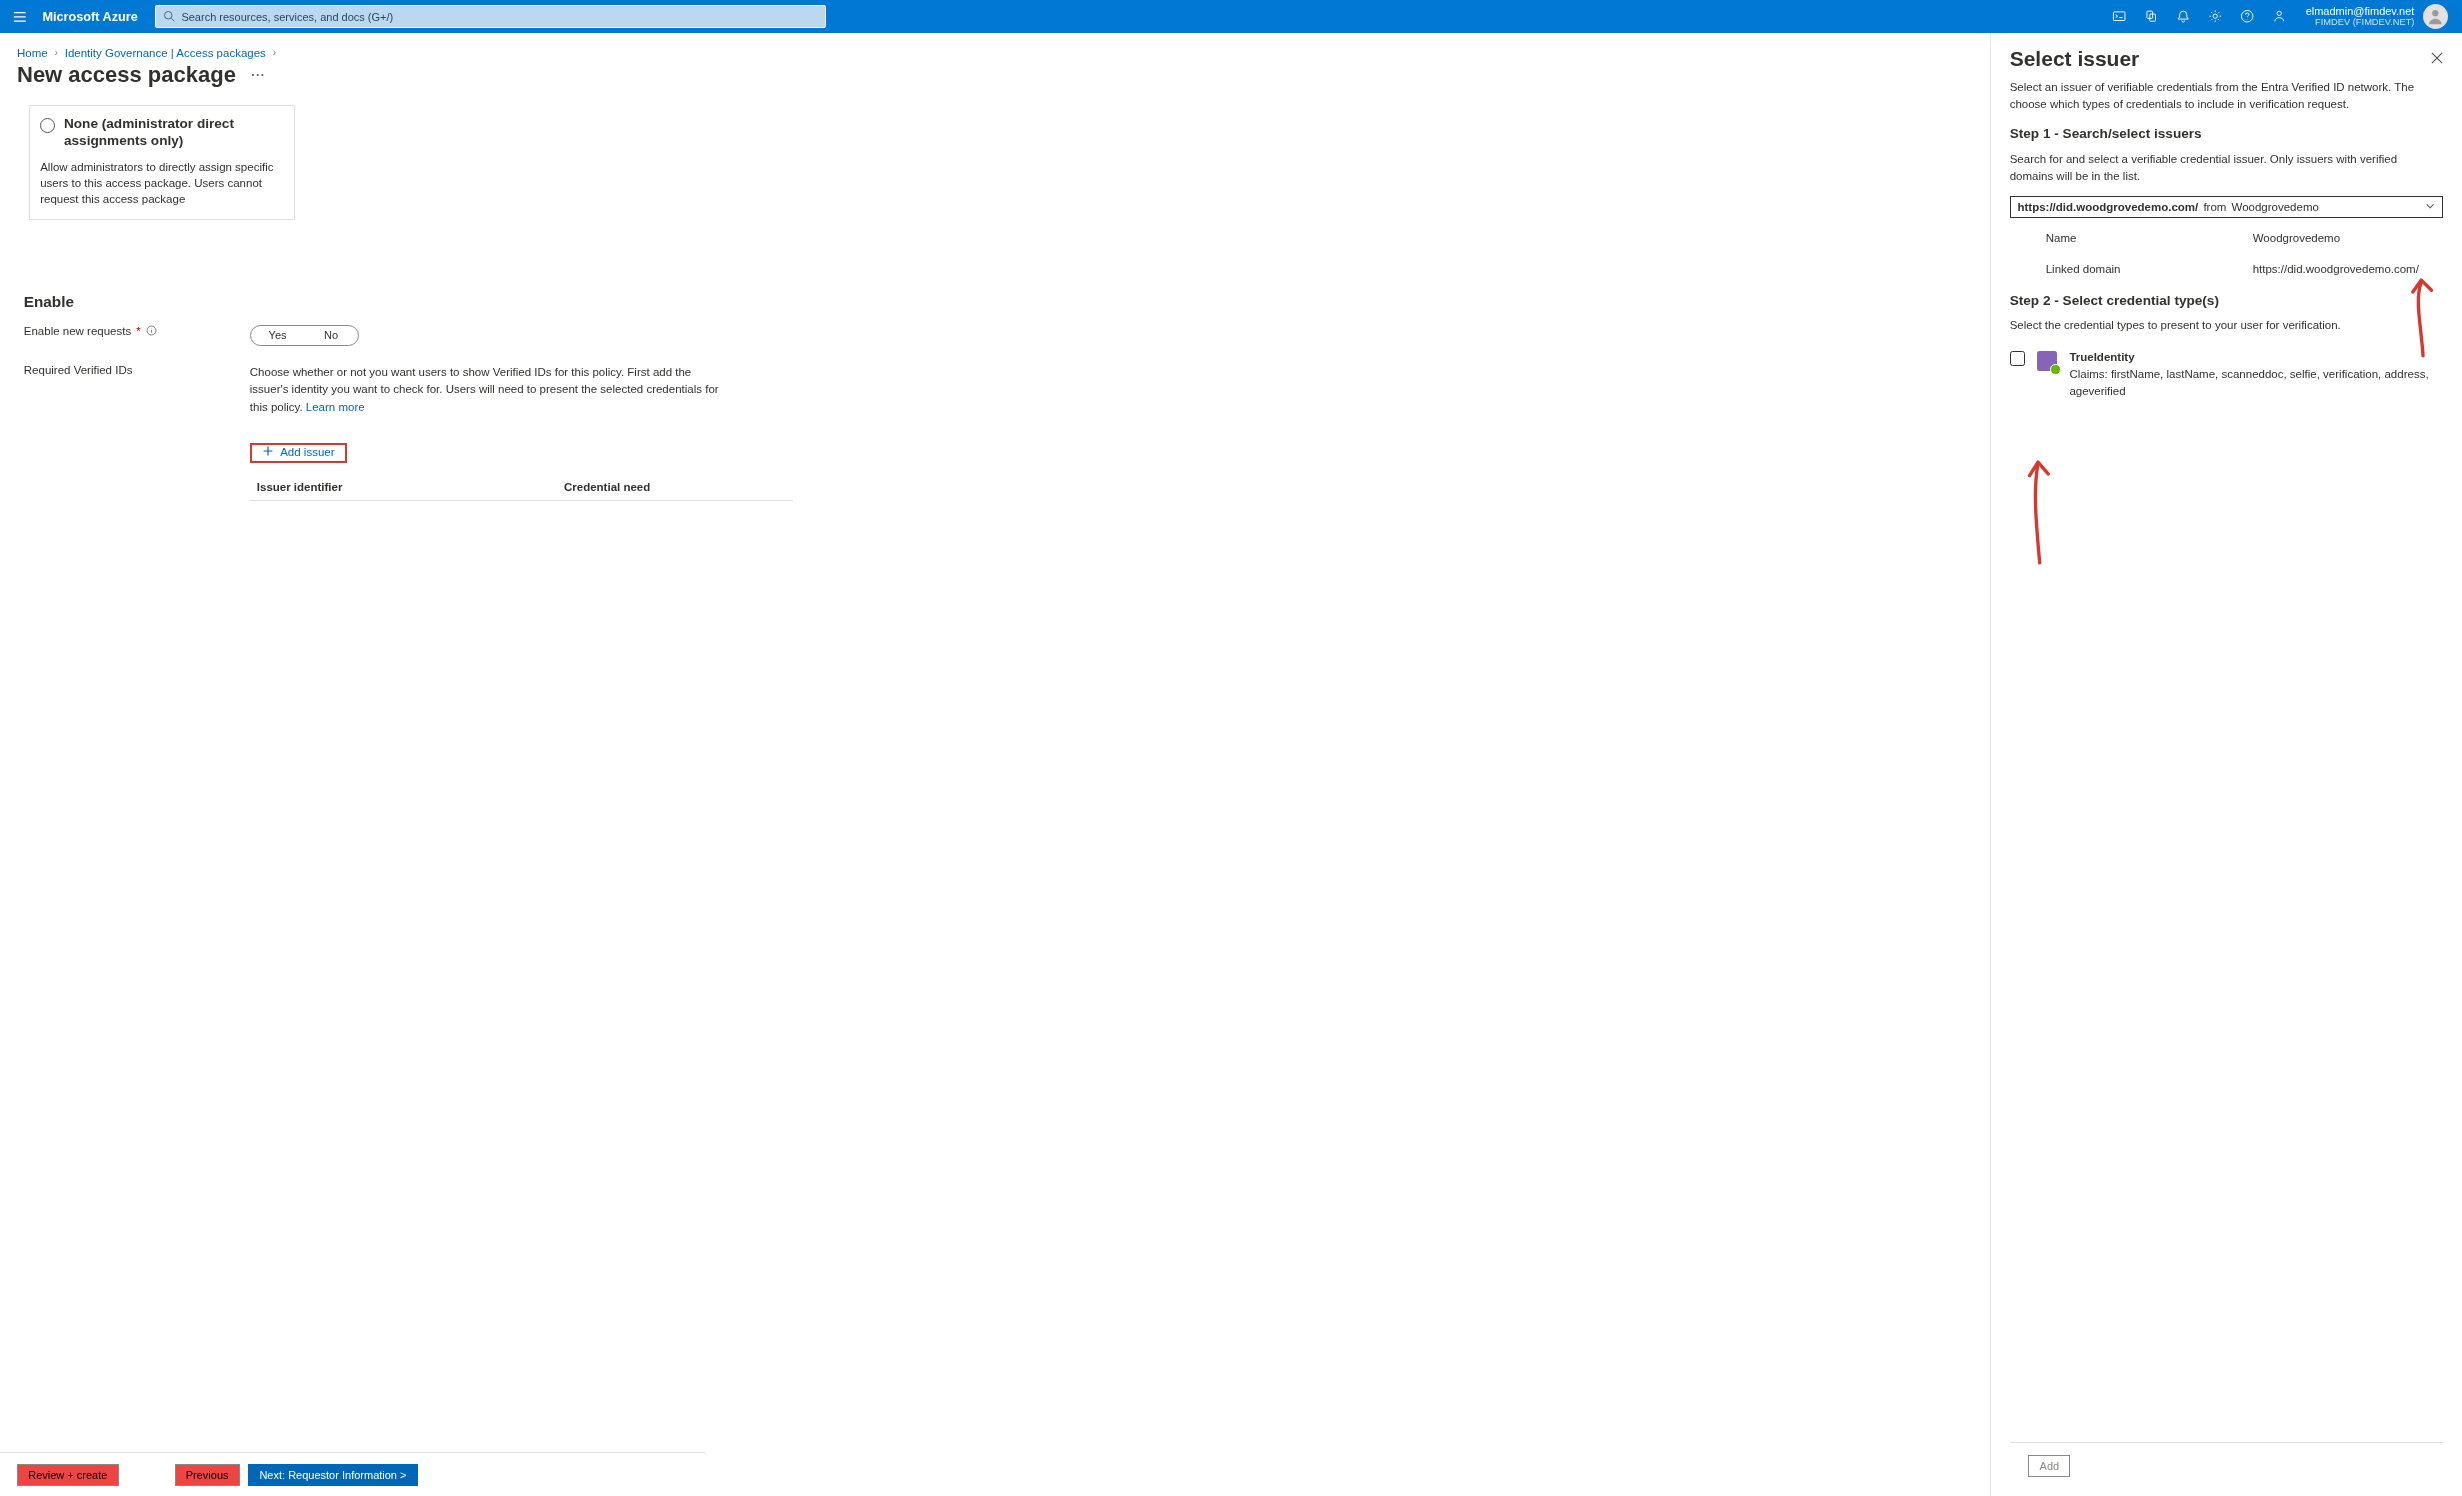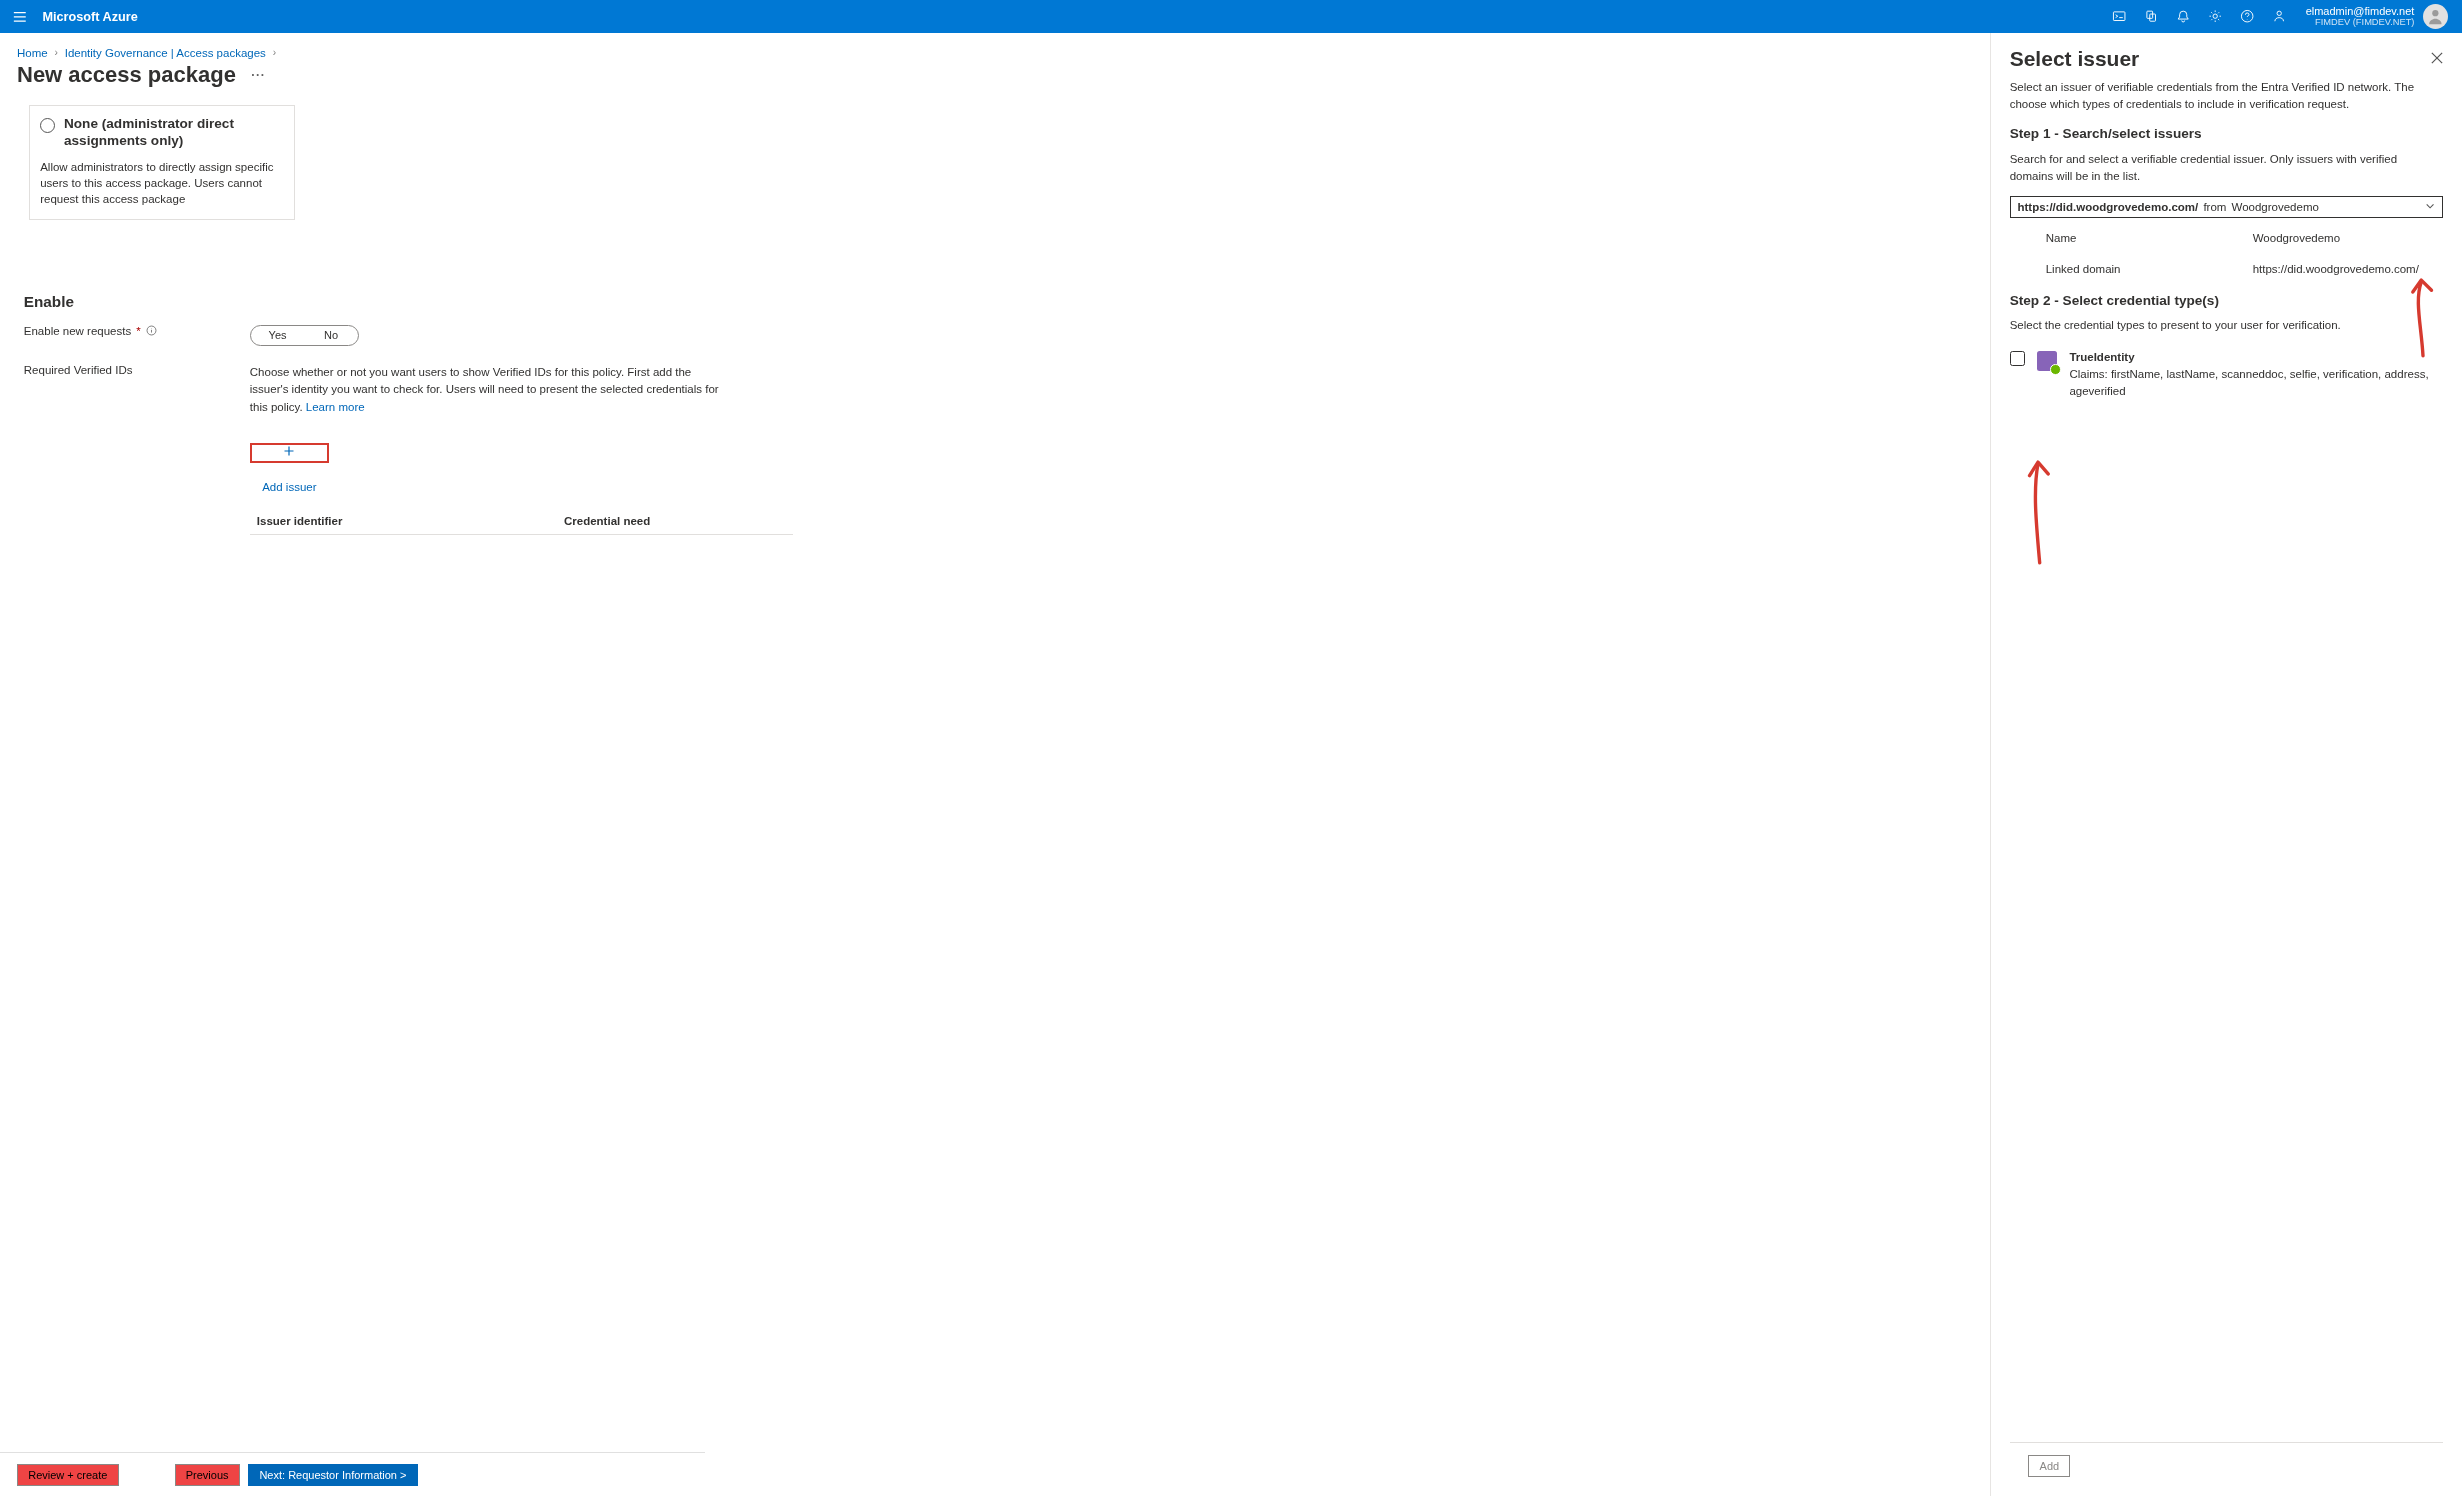--- a/index.html
+++ b/index.html
@@ -48,21 +48,21 @@
 
   .formrow { display: flex; align-items: flex-start; margin-top: 13.6px; padding-left: 6.8px; }
   .formrow .lbl { width: 226px; font-size: 11.5px; display: flex; align-items: center; gap: 5.1px; }
   .req { color: #a80000; }
   .info-ico svg { width: 11px; height: 11px; stroke: #666; fill: none; }
   .toggle { display: flex; border: 0.8px solid #8a8886; border-radius: 12px; overflow: hidden; height: 21px; width: 109px; font-size: 11px; }
   .toggle div { flex: 1; display: flex; align-items: center; justify-content: center; cursor: pointer; }
   .helptext { font-size: 11.5px; line-height: 1.5; max-width: 475px; }
   .helptext a { color: #0067b8; text-decoration: none; }
 
-  .add-issuer { margin-top: 24px; display: inline-flex; align-items: center; gap: 22px; color: #0067b8; font-size: 11.5px; cursor: pointer; padding: 5.1px 6.8px; flex-direction: column; }
+  .add-issuer { margin-top: 24px; display: inline-flex; align-items: center; gap: 6px; color: #0067b8; font-size: 11.5px; cursor: pointer; padding: 5.1px 6.8px; }
   .add-issuer svg { width: 12px; height: 12px; stroke: #0067b8; }
   .red-box { border: 2.5px solid #d63a2f; padding: 1.7px 3.4px; }
 
   .issuer-table { margin-top: 17px; display: flex; border-bottom: 0.8px solid #e1dfdd; padding-bottom: 6.8px; font-weight: 600; font-size: 11.5px; max-width: 543px; }
   .issuer-table .c1 { width: 314px; padding-left: 6.8px; }
 
   
   .actionbar { position: absolute; left: 0; bottom: 0; width: 705px; height: 44px; border-top: 0.8px solid rgba(0,0,0,.12); display: flex; align-items: center; gap: 8.5px; padding: 0 17px; background: #fff; }
   .btn { height: 22px; padding: 0 10.2px; font-size: 11px; border: 0.8px solid #8a8886; background: #ef4444; cursor: pointer; display: inline-flex; align-items: center; }
   .btn.primary { background: #0067b8; color: #fff; border-color: #0067b8; }
@@ -102,20 +102,29 @@
 </head>
 <body>
 
 <div class="topbar">
   <div class="hamburger">
     <svg viewBox="0 0 16 16">
         <path d="M1 3h14M1 8h14M1 13h14" stroke="#fff" stroke-width="1.4"></path>
       </svg>
   </div>
   <div class="brand">Microsoft Azure</div>
+  <div class="searchwrap">
+    <span>
+      <svg viewBox="0 0 16 16">
+          <circle cx="7" cy="7" r="5" stroke="#25486a" stroke-width="1.3" fill="none"></circle>
+          <path d="M11 11l4 4" stroke="#25486a" stroke-width="1.3"></path>
+        </svg>
+    </span>
+    <input placeholder="Search resources, services, and docs (G+/)" style="">
+  </div>
   <div class="topspacer"></div>
   <div class="toolicons">
     <div class="ti">
         <svg viewBox="0 0 20 20">
           <rect x="2" y="4" width="16" height="12" rx="1" stroke-width="1.3"></rect>
           <path d="M5 8l3 2-3 2M10 12h5" stroke-width="1.3"></path>
         </svg>
       </div>
     <div class="ti">
         <svg viewBox="0 0 20 20">

